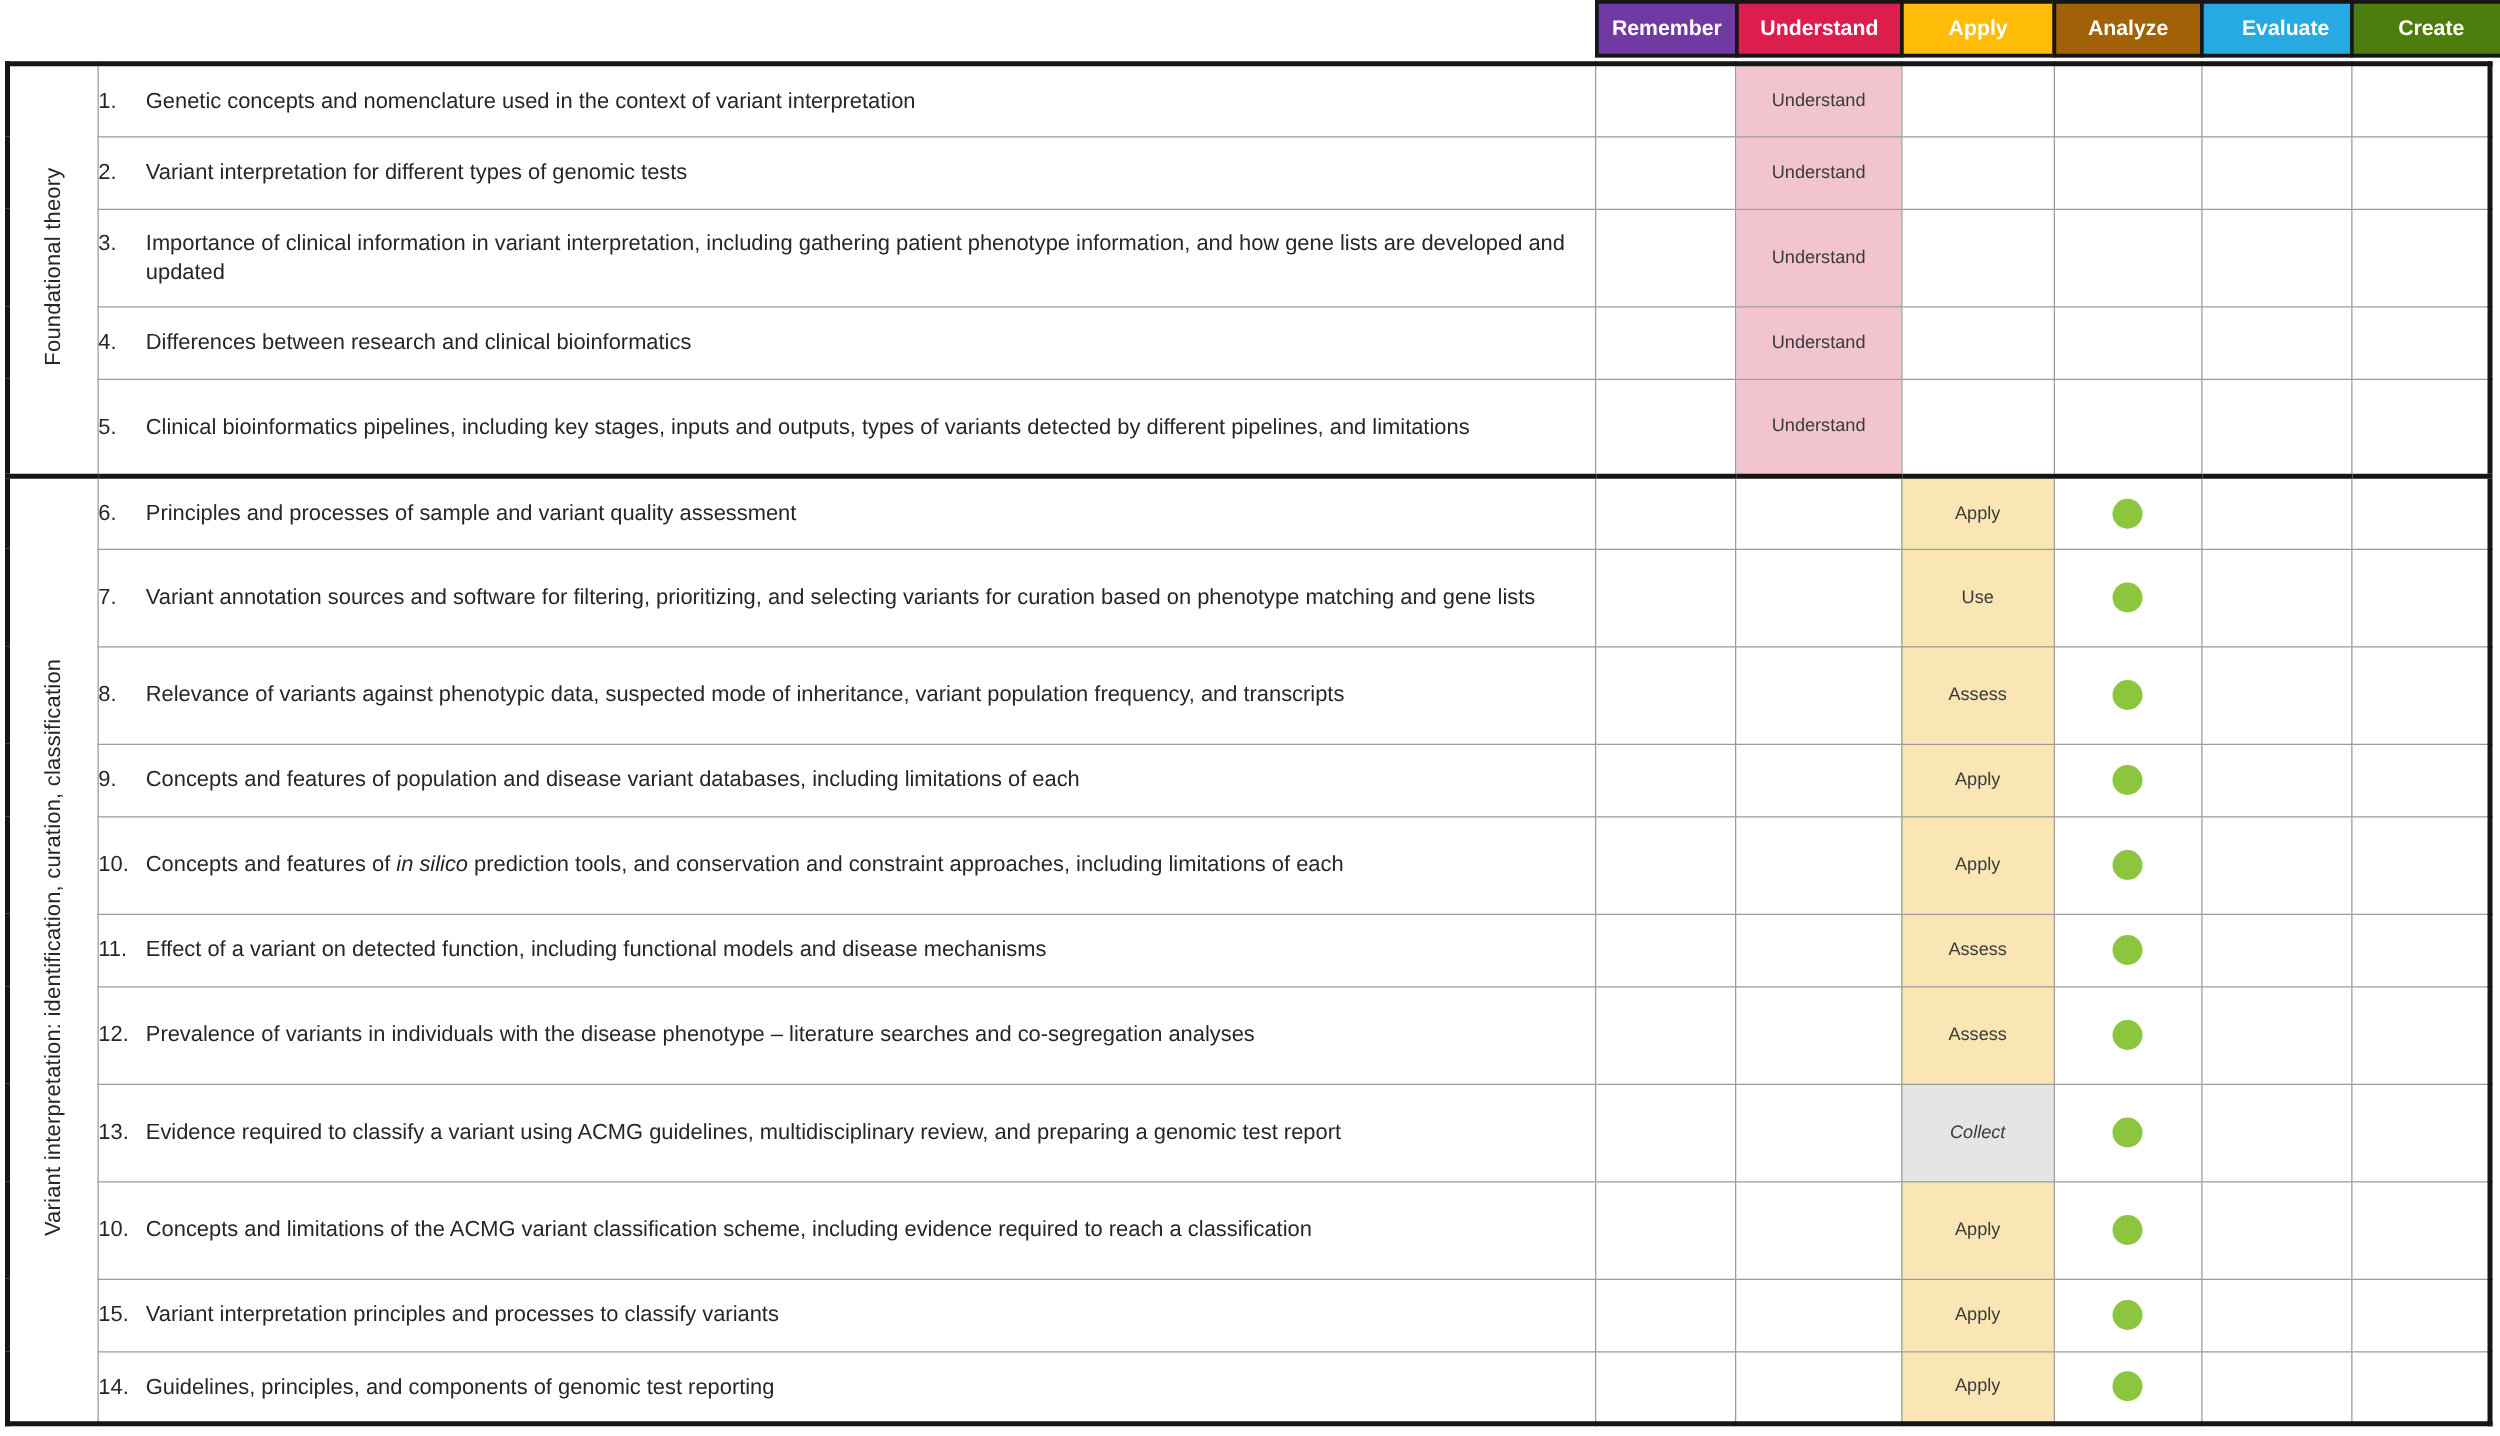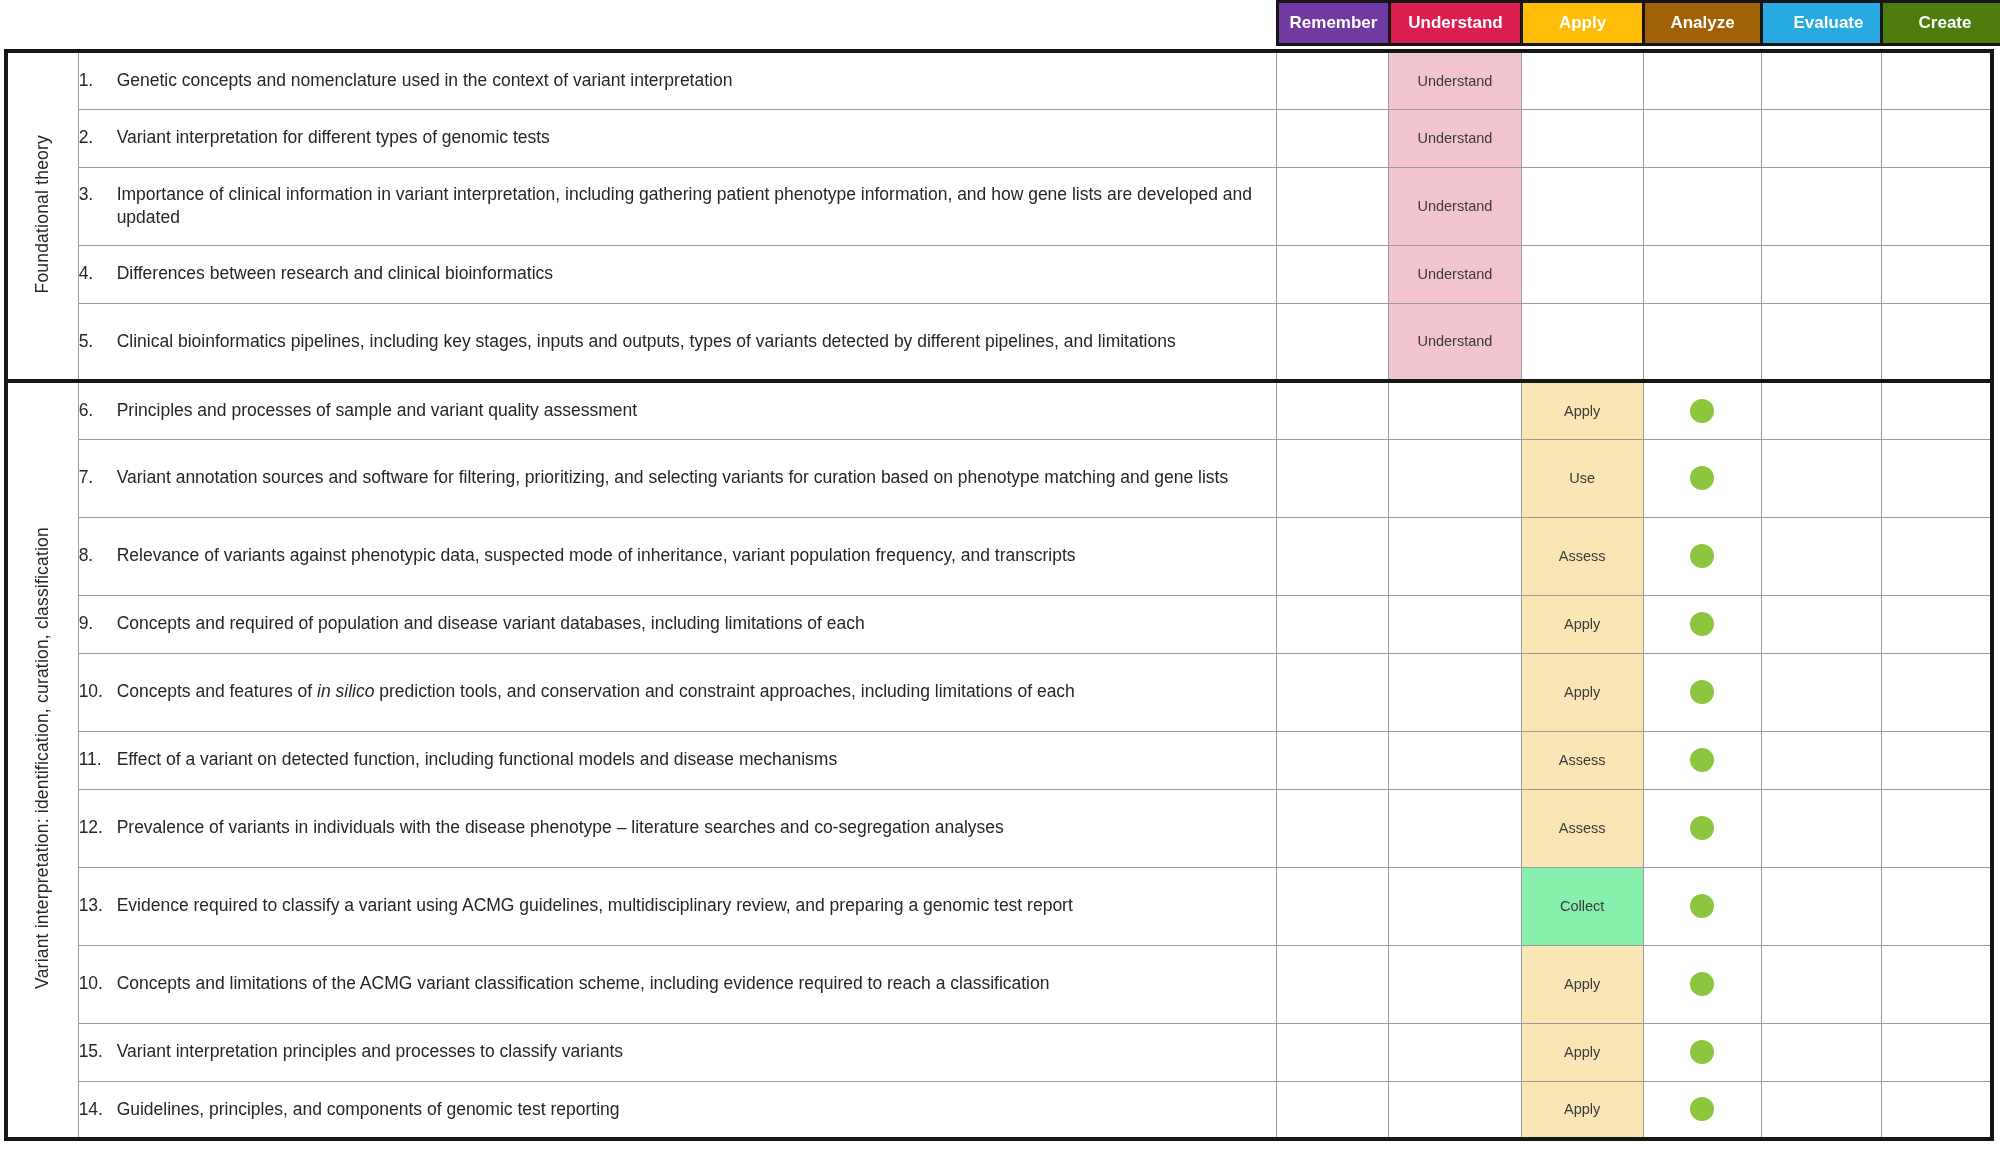--- a/index.html
+++ b/index.html
@@ -181,21 +181,21 @@
       <td class="c"></td>
       <td class="c" style="background-color: rgb(250, 230, 180);"><span class="bloom-label">Assess</span></td>
       <td class="c"><span class="dot" style="background-color: rgb(140, 198, 63);"></span></td>
       <td class="c"></td>
       <td class="c"></td>
     </tr>
     <tr class="h1">
       <td class="text-cell">
             <div class="item">
               <span class="num">9.</span>
-              <span class="txt">Concepts and required of population and disease variant databases, including limitations of each</span>
+              <span class="txt">Concepts and features of population and disease variant databases, including limitations of each</span>
             </div>
           </td>
       <td class="c"></td>
       <td class="c"></td>
       <td class="c" style="background-color: rgb(250, 230, 180);"><span class="bloom-label">Apply</span></td>
       <td class="c"><span class="dot" style="background-color: rgb(140, 198, 63);"></span></td>
       <td class="c"></td>
       <td class="c"></td>
     </tr>
     <tr class="h2">
@@ -242,21 +242,21 @@
     </tr>
     <tr class="h2">
       <td class="text-cell">
             <div class="item">
               <span class="num">13.</span>
               <span class="txt">Evidence required to classify a variant using ACMG guidelines, multidisciplinary review, and preparing a genomic test report</span>
             </div>
           </td>
       <td class="c"></td>
       <td class="c"></td>
-      <td class="c" style="background-color: #86efac;"><span class="bloom-label">Collect</span></td>
+      <td class="c" style="background-color: #e5e5e5; font-style: italic;"><span class="bloom-label">Collect</span></td>
       <td class="c"><span class="dot" style="background-color: rgb(140, 198, 63);"></span></td>
       <td class="c"></td>
       <td class="c"></td>
     </tr>
     <tr class="h2">
       <td class="text-cell">
             <div class="item">
               <span class="num">10.</span>
               <span class="txt">Concepts and limitations of the ACMG variant classification scheme, including evidence required to reach a classification</span>
             </div>

